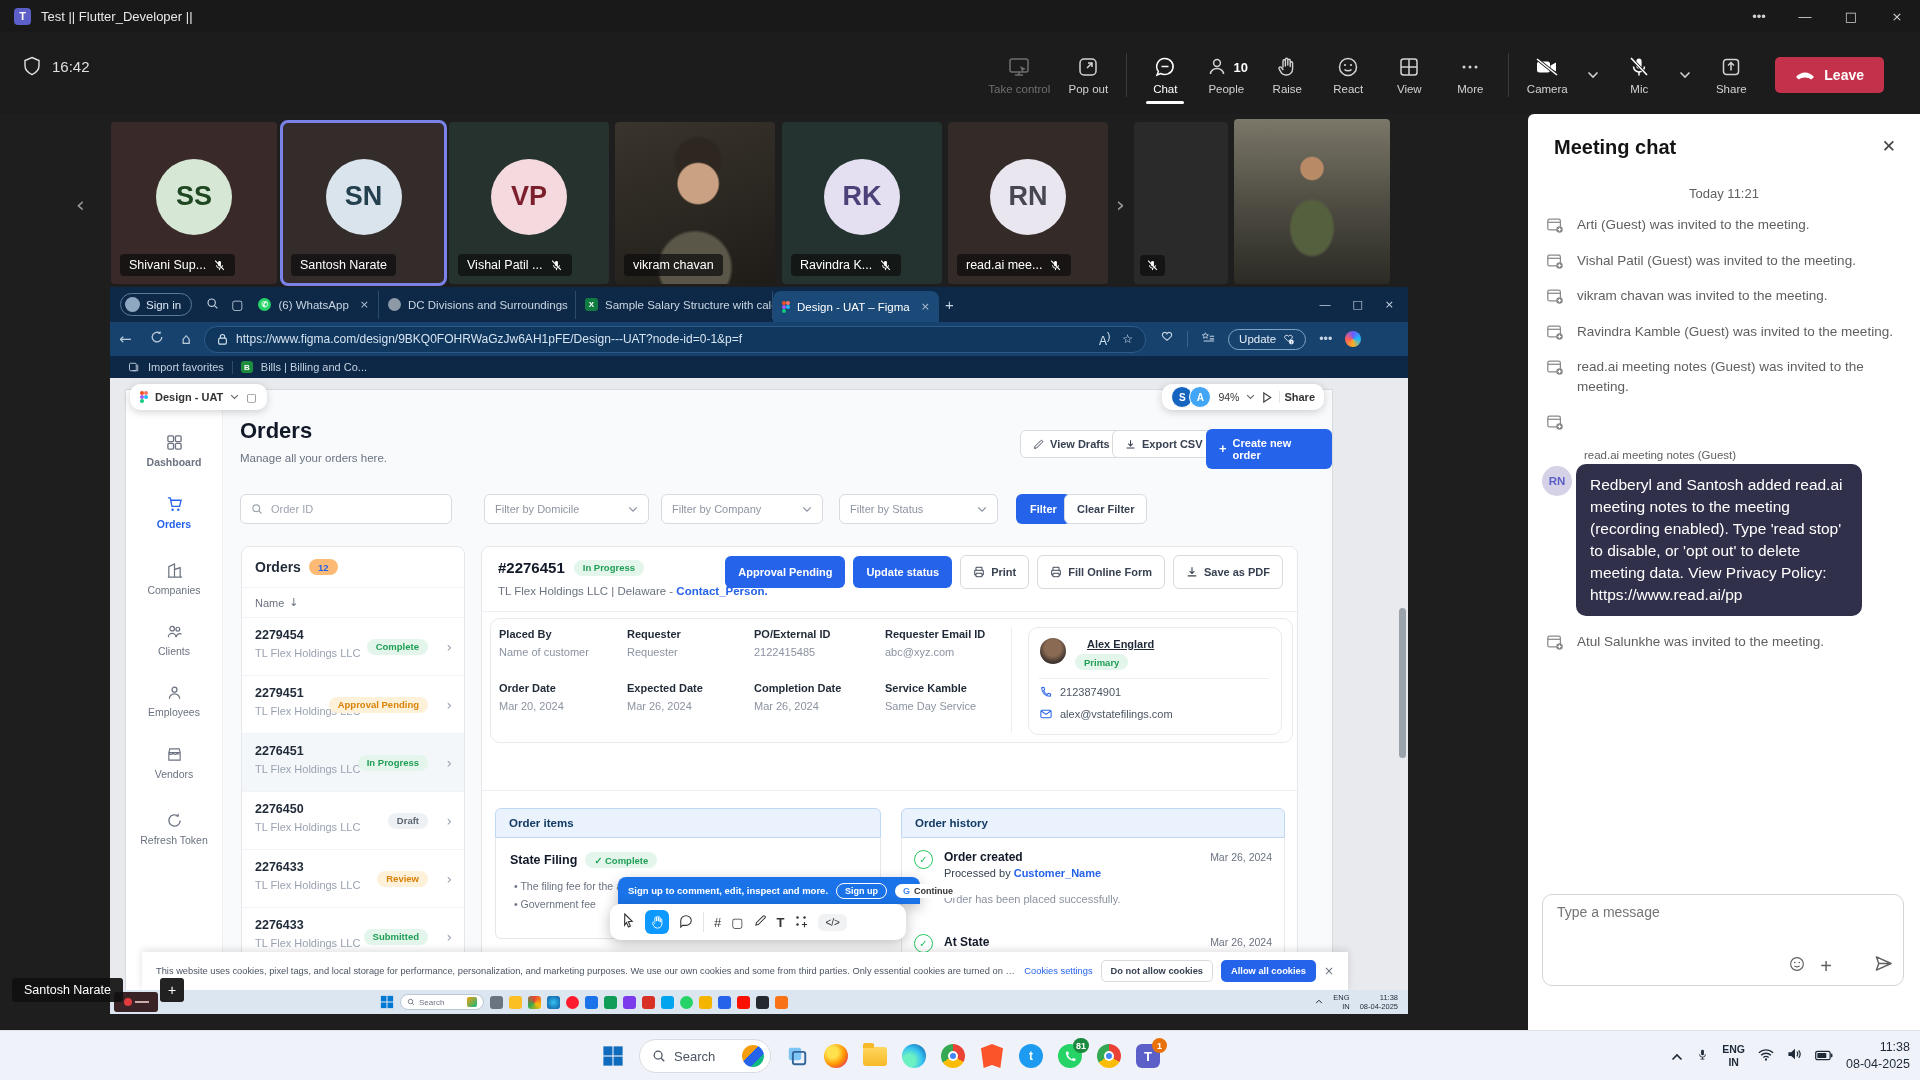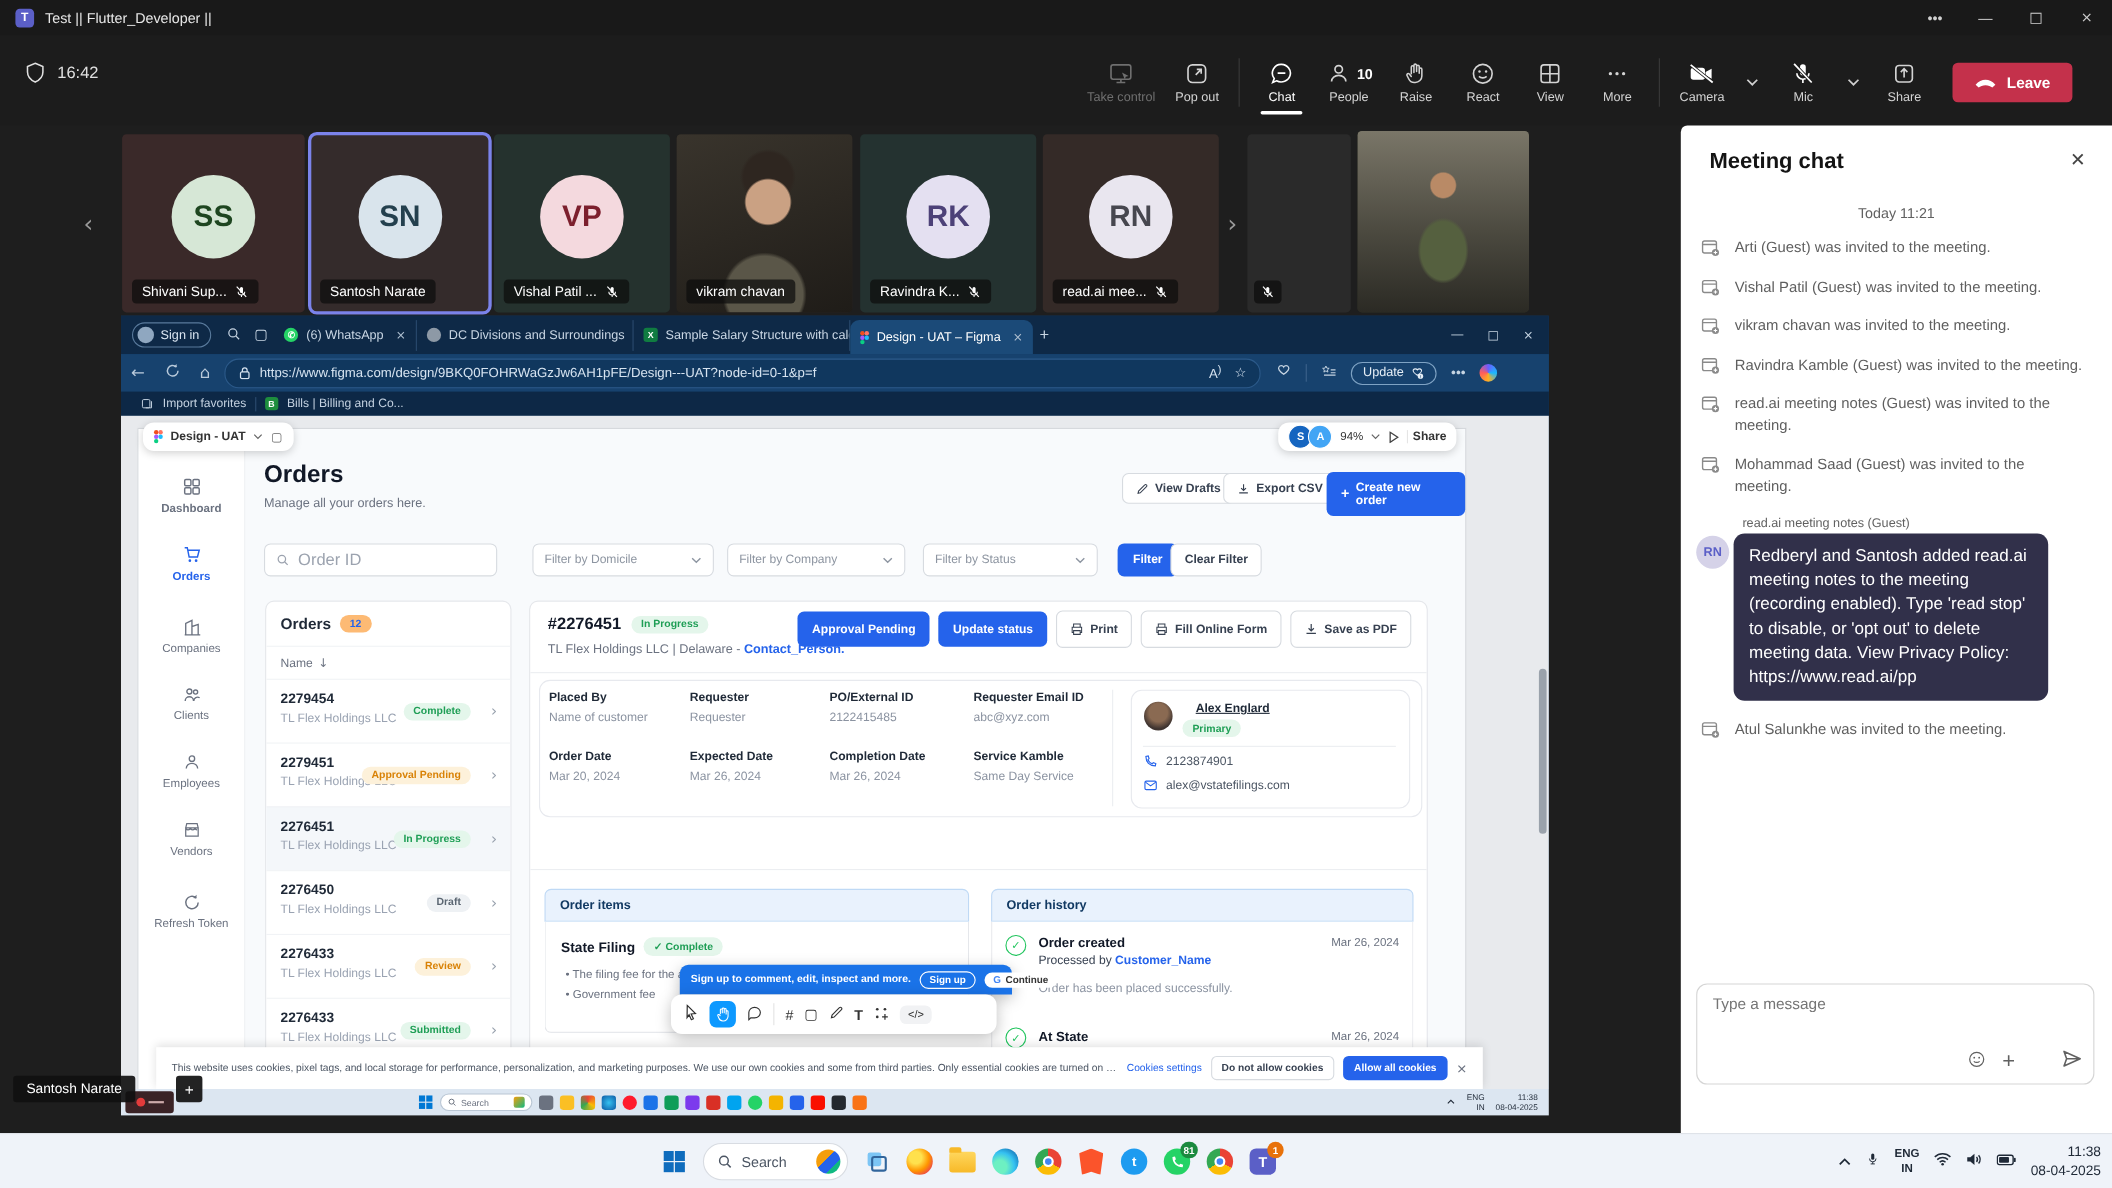--- a/index.html
+++ b/index.html
@@ -55,21 +55,21 @@
   .favat{width:20px;height:20px;border-radius:50%;color:#fff;font-size:10px;font-weight:bold;display:flex;align-items:center;justify-content:center;border:1.5px solid #fff;}
   
   .design{position:absolute;left:16px;top:12px;width:1206px;height:600px;background:#f8fafc;box-shadow:0 0 0 1px #d6d9dd;}
   .sbar{position:absolute;left:0;top:0;width:96px;height:600px;background:#fff;border-right:1px solid #eef0f3;}
   .sitem{position:absolute;left:0;width:96px;display:flex;flex-direction:column;align-items:center;gap:5px;color:#6b7280;font-size:10.5px;}
   .sitem.active{color:#2563eb;font-weight:bold;}
   .h1{font-size:22px;font-weight:bold;color:#111827;}
   .sub{font-size:11.5px;color:#6b7280;}
   .wbtn{display:inline-flex;align-items:center;gap:6px;border:1px solid #d7dbe0;background:#fff;border-radius:6px;font-size:11px;color:#374151;padding:7px 12px;font-weight:bold;}
   .bluebtn{display:inline-flex;align-items:center;gap:6px;background:#2563eb;color:#fff;border-radius:6px;font-size:11px;font-weight:bold;padding:8px 13px;}
-  .searchbox{display:flex;align-items:center;gap:8px;border:1px solid #d7dbe0;background:#fff;border-radius:6px;height:30px;padding:0 10px;box-sizing:border-box;color:#9ca3af;font-size:15px;}
+  .searchbox{display:flex;align-items:center;gap:8px;border:1px solid #d7dbe0;background:#fff;border-radius:6px;height:30px;padding:0 10px;box-sizing:border-box;color:#9ca3af;font-size:11px;}
   .selbox{display:flex;align-items:center;justify-content:space-between;border:1px solid #d7dbe0;background:#fff;border-radius:6px;height:30px;padding:0 10px;box-sizing:border-box;color:#8d95a1;font-size:11px;}
   .card{position:absolute;background:#fff;border:1px solid #e5e7eb;border-radius:8px;box-sizing:border-box;}
   .b{border-radius:10px;padding:2.5px 9px;font-size:9.5px;font-weight:bold;white-space:nowrap;}
   .bg-green{background:#e4f6eb;color:#1e9e55;}
   .bg-orange{background:#fdf1da;color:#d98206;}
   .bg-gray{background:#eef1f4;color:#5b6672;}
   .bg-blue{background:#fdba74;color:#2563eb;}
   .orow{height:57px;border-top:1px solid #f1f3f6;position:relative;}
   .orow.sel2{background:#f4f7fa;}
   .oid{position:absolute;left:13px;top:10px;font-size:12.5px;font-weight:bold;color:#1f2937;}
@@ -901,21 +901,20 @@
           </svg>
         <span>read.ai meeting notes (Guest) was invited to the meeting.</span>
         </div>
       <div class="crow">
         <svg class="cal" width="18" height="18" viewBox="0 0 20 20">
             <rect x="2" y="3.5" width="14" height="12" rx="2" fill="none" stroke="#8a8a8a" stroke-width="1.4"></rect>
             <path d="M2 7h14" stroke="#8a8a8a" stroke-width="1.4"></path>
             <circle cx="15" cy="15" r="3.6" fill="#8a8a8a"></circle>
             <path d="M15 13.2v3.6M13.2 15h3.6" stroke="#fff" stroke-width="1.1"></path>
           </svg>
-        <span>Mohammad Saad (Guest) was invited to the meeting.</span>
         </div>
 
       <div class="sender">read.ai meeting notes (Guest)</div>
       <div class="bubwrap">
         <div class="rnav">RN</div>
         <div class="bubble">Redberyl and Santosh added read.ai meeting notes to the meeting (recording enabled). Type 'read stop' to disable, or 'opt out' to delete meeting data. View Privacy Policy: https://www.read.ai/pp</div>
       </div>
 
       <div class="crow" style="margin-top:8px;">
         <svg class="cal" width="18" height="18" viewBox="0 0 20 20">

